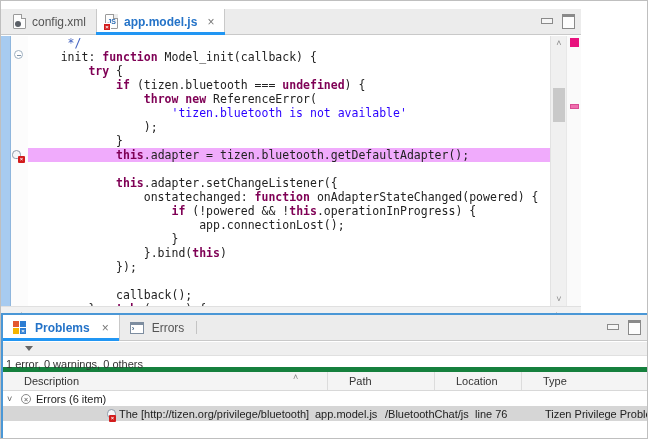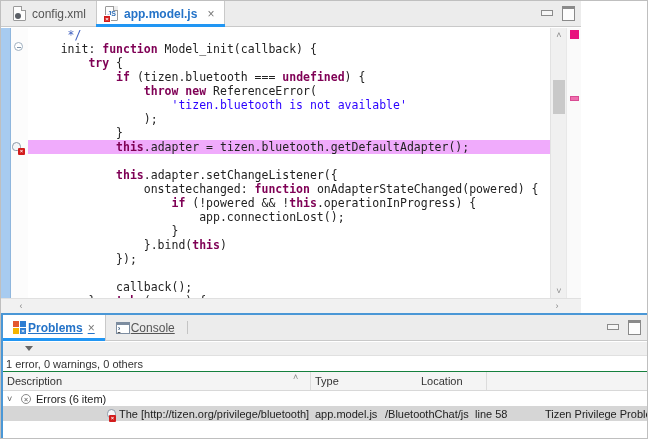--- a/index.html
+++ b/index.html
@@ -1,21 +1,21 @@
 <!DOCTYPE html>
 <html><head>
 <meta charset="utf-8">
 <style>
   * { margin:0; padding:0; box-sizing:border-box; }
   html,body { width:648px; height:439px; }
   body { font-family:"Liberation Sans", sans-serif; font-size:11px; color:#222; background:#fff; }
   .app { position:relative; width:648px; height:439px; background:#fff; overflow:hidden; border:1px solid #bfbfbf; }
 
   
-  .editor-part { position:absolute; top:0; left:0; width:580px; height:312px;border-radius:12px; }
+  .editor-part { position:absolute; top:8px; left:0; width:580px; height:312px;border-radius:12px; }
   .etabbar { position:absolute; top:0; left:0; right:0; height:26px; background:#ececec; border-bottom:1px solid #c9c9c9; display:flex; align-items:stretch; }
   .etab { display:flex; align-items:center; gap:6px; padding:0 10px 0 8px; font-size:12px; color:#555; position:relative; }
   .etab.first { margin-left:4px; }
   .etab.active { background:#ffffff; color:#2473c8; font-weight:bold; border-left:1px solid #c9c9c9; border-right:1px solid #c9c9c9; }
   .etab.active::after { content:""; position:absolute; left:-1px; right:-1px; bottom:-1px; height:3px; background:#2196f3; }
   .fileicon { width:13px; height:15px; position:relative; background:#fdfdfd; border:1px solid #9a9a9a; border-radius:1px; }
   .fileicon::before { content:""; position:absolute; right:-1px; top:-1px; width:4px; height:4px; background:#ececec; border-left:1px solid #9a9a9a; border-bottom:1px solid #9a9a9a; }
   .fileicon .gear { position:absolute; left:1px; bottom:1px; width:6px; height:6px; background:#5a5f66; border-radius:50%; }
   .fileicon .jsmark { position:absolute; right:1px; top:3px; font-size:7px; color:#2d6db5; font-weight:bold; }
   .err-badge { position:absolute; left:-3px; bottom:-3px; width:8px; height:8px; background:#d21c1c; border:1px solid #fff; color:#fff; font-size:6px; line-height:6px; text-align:center; font-weight:bold; }
@@ -53,43 +53,43 @@
   .ov-marker { position:absolute; left:3px; top:68px; width:9px; height:5px; background:#ef6eae; border:1px solid #d94b93; }
 
   .hscroll { position:absolute; left:0; bottom:0; height:15px; right:0; background:#f1f1f1; border-top:1px solid #e0e0e0; }
   .hscroll .arr { position:absolute; top:0; width:16px; height:15px; color:#8a8a8a; font-size:9px; text-align:center; line-height:15px; }
   .hscroll .arr.left { left:12px; }
   .hscroll .arr.right { right:16px; }
 
   
   .problems-part { position:absolute; left:0; top:312px; width:648px; height:127px; border:2px solid #4a97d6; background:#fff; }
   .ptabbar { position:absolute; top:0; left:0; right:0; height:26px; background:#ececec; border-bottom:1px solid #c9c9c9; display:flex; align-items:stretch; }
-  .ptab { display:flex; align-items:center; gap:1px; padding:0 10px; font-size:12px; color:#555; position:relative;text-decoration:underline; }
+  .ptab { display:flex; align-items:center; gap:8px; padding:0 10px; font-size:12px; color:#555; position:relative; }
   .ptab.active { background:#fff; color:#2473c8; font-weight:bold; border-right:1px solid #c9c9c9; }
   .ptab.active::after { content:""; position:absolute; left:0; right:0; bottom:-1px; height:3px; background:#2196f3; }
   .ptab-divider { width:1px; background:#c4c4c4; margin:6px 2px; }
   .grid-icon { position:relative; width:14px; height:14px; }
   .grid-icon i { position:absolute; width:6px; height:6px; }
   .grid-icon .q1 { left:0; top:0; background:#e4572e; }
   .grid-icon .q2 { left:7px; top:0; background:#2d7dd2; }
   .grid-icon .q3 { left:0; top:7px; background:#f4b400; }
   .grid-icon .q4 { left:7px; top:7px; background:#2d7dd2; }
   .grid-icon .b { left:6px; top:6px; width:8px; height:8px; background:#2d7dd2; border:1px solid #fff; color:#fff; font-size:6px; line-height:7px; text-align:center; font-style:normal; }
   .console-icon { width:14px; height:12px; border:1px solid #7d8da0; border-top:3px solid #7d8da0; background:#fff; color:#4a6a8a; font-size:8px; line-height:8px; text-align:left; padding-left:1px; font-weight:bold; }
   .log-icon { width:14px; height:12px; border:1px solid #7d8da0; background:#fff; position:relative; }
   .log-icon::before { content:""; position:absolute; left:2px; top:2px; width:8px; height:1px; background:#8aa; box-shadow:0 3px 0 #8aa; }
   .log-icon::after { content:""; position:absolute; right:-2px; bottom:-2px; width:6px; height:6px; background:#5a7ba0; border-radius:50%; border:1px solid #fff; }
 
   .ptoolbar { position:absolute; top:27px; left:0; right:0; height:14px; background:#efefef; border-bottom:1px solid #e0e0e0; }
   .filter-caret { position:absolute; left:22px; top:4px; width:0; height:0; border-left:4px solid transparent; border-right:4px solid transparent; border-top:5px solid #666; }
-  .summary { position:absolute; top:41px; left:0; right:0; height:16px; background:#fff; border-bottom:1px solid #15803d; line-height:16px; padding-left:3px; color:#333; }
+  .summary { position:absolute; top:41px; left:0; right:0; height:16px; background:#fff; border-bottom:5px solid #15803d; line-height:16px; padding-left:3px; color:#333; }
 
   .table { position:absolute; top:57px; left:0; right:0; bottom:0; background:#fff; }
   .thead { display:flex; height:19px; background:#f4f4f4; border-bottom:1px solid #d8d8d8; position:relative; }
-  .th { border-right:1px solid #dcdcdc; padding:3px 0 0 4px; color:#333; overflow:hidden; white-space:nowrap; }
+  .th { border-right:1px solid #dcdcdc; padding:3px 0 0 4px; color:#333; overflow:hidden; white-space:nowrap;margin-left:17px; }
   .c-desc { width:308px; } .c-res { width:70px; } .c-path { width:90px; } .c-loc { width:70px; } .c-type { width:106px; border-right:none; }
   .sort-caret { position:absolute; left:290px; top:0px; color:#888; font-size:9px; }
   .trow { display:flex; height:15px; align-items:center; white-space:nowrap; }
   .trow .cell { overflow:hidden; padding-left:4px; }
   .group-row .twisty { width:10px; margin-left:4px; color:#555; font-size:9px; }
   .errcircle { display:inline-block; width:10px; height:10px; border:1px solid #888; border-radius:50%; color:#777; font-size:7px; line-height:10px; text-align:center; margin:0 5px 0 4px; font-weight:bold; }
   .problem-row { background:#d6d6d6; }
   .problem-row .lamp-icon { position:relative; display:inline-block; left:0; top:1px; margin:0 4px 0 0; }
   .row-desc { width:308px; display:flex; align-items:center; padding-left:104px; }
   .row-desc span.txt { overflow:hidden; white-space:nowrap; }
@@ -156,58 +156,59 @@
             <i class="q2"></i>
             <i class="q3"></i>
             <i class="q4"></i>
             <i class="b">×</i>
         </span>
         <span>Problems</span>
         <span class="tab-close">×</span>
       </div>
       <div class="ptab">
         <span class="console-icon">›</span>
-        <span>Console</span>
+        <span>Errors</span>
       </div>
       <div class="ptab-divider"></div>
       <div class="win-controls">
         <span class="ctl-min"></span>
         <span class="ctl-max"></span>
       </div>
     </div>
 
     <div class="ptoolbar">
       <span class="filter-caret"></span>
     </div>
 
     <div class="summary">1 error, 0 warnings, 0 others</div>
 
     <div class="table">
       <div class="thead">
         <div class="th c-desc">Description</div>
         <span class="sort-caret">˄</span>
+        <div class="th c-path">Path</div>
+        <div class="th c-loc">Location</div>
         <div class="th c-type">Type</div>
-        <div class="th c-loc">Location</div>
       </div>
 
       <div class="trow group-row">
         <span class="twisty">˅</span>
         <span class="errcircle">×</span>
         <span>Errors (6 item)</span>
       </div>
 
       <div class="trow problem-row">
         <div class="row-desc">
           <span class="lamp-icon">
               <span class="bulb"></span>
               <span class="badge">×</span>
             </span>
           <span class="txt">The [http://tizen.org/privilege/bluetooth] privilege is required</span>
         </div>
         <div class="cell c-res">app.model.js</div>
         <div class="cell c-path">/BluetoothChat/js</div>
-        <div class="cell c-loc">line 58</div>
+        <div class="cell c-loc">line 76</div>
         <div class="cell c-type">Tizen Privilege Problem</div>
       </div>
     </div>
   </div>
 
 </div>
 
 </body></html>

